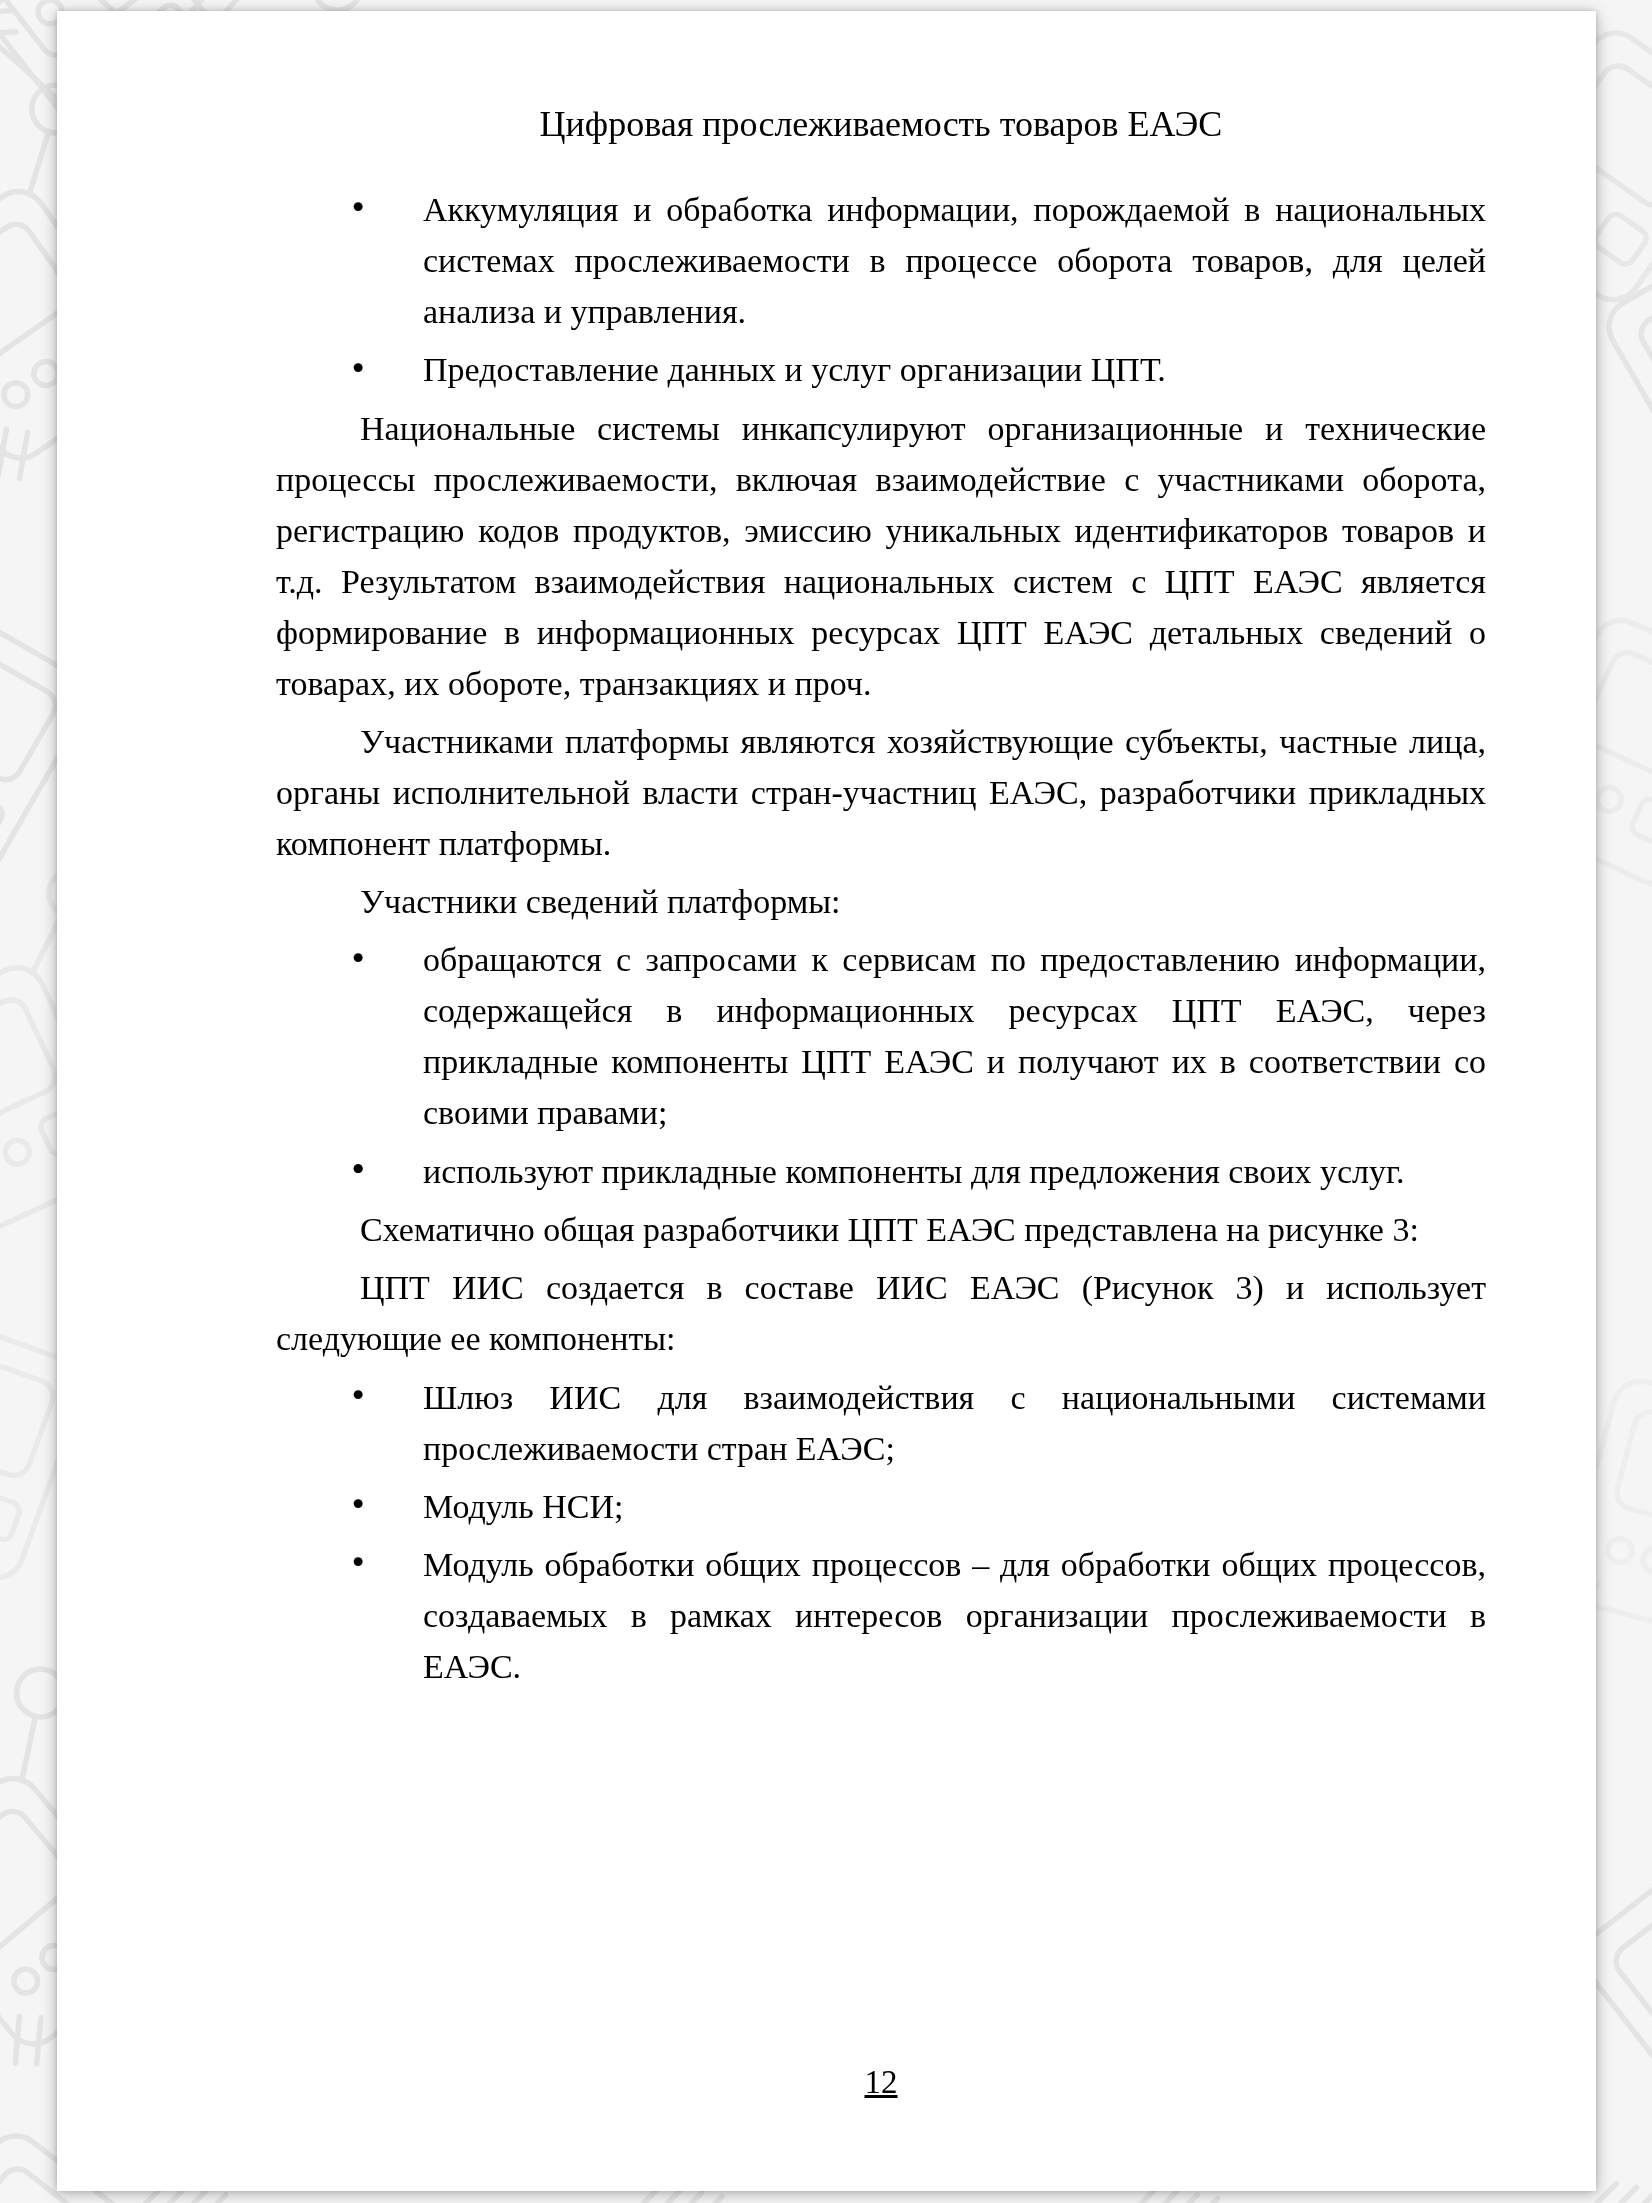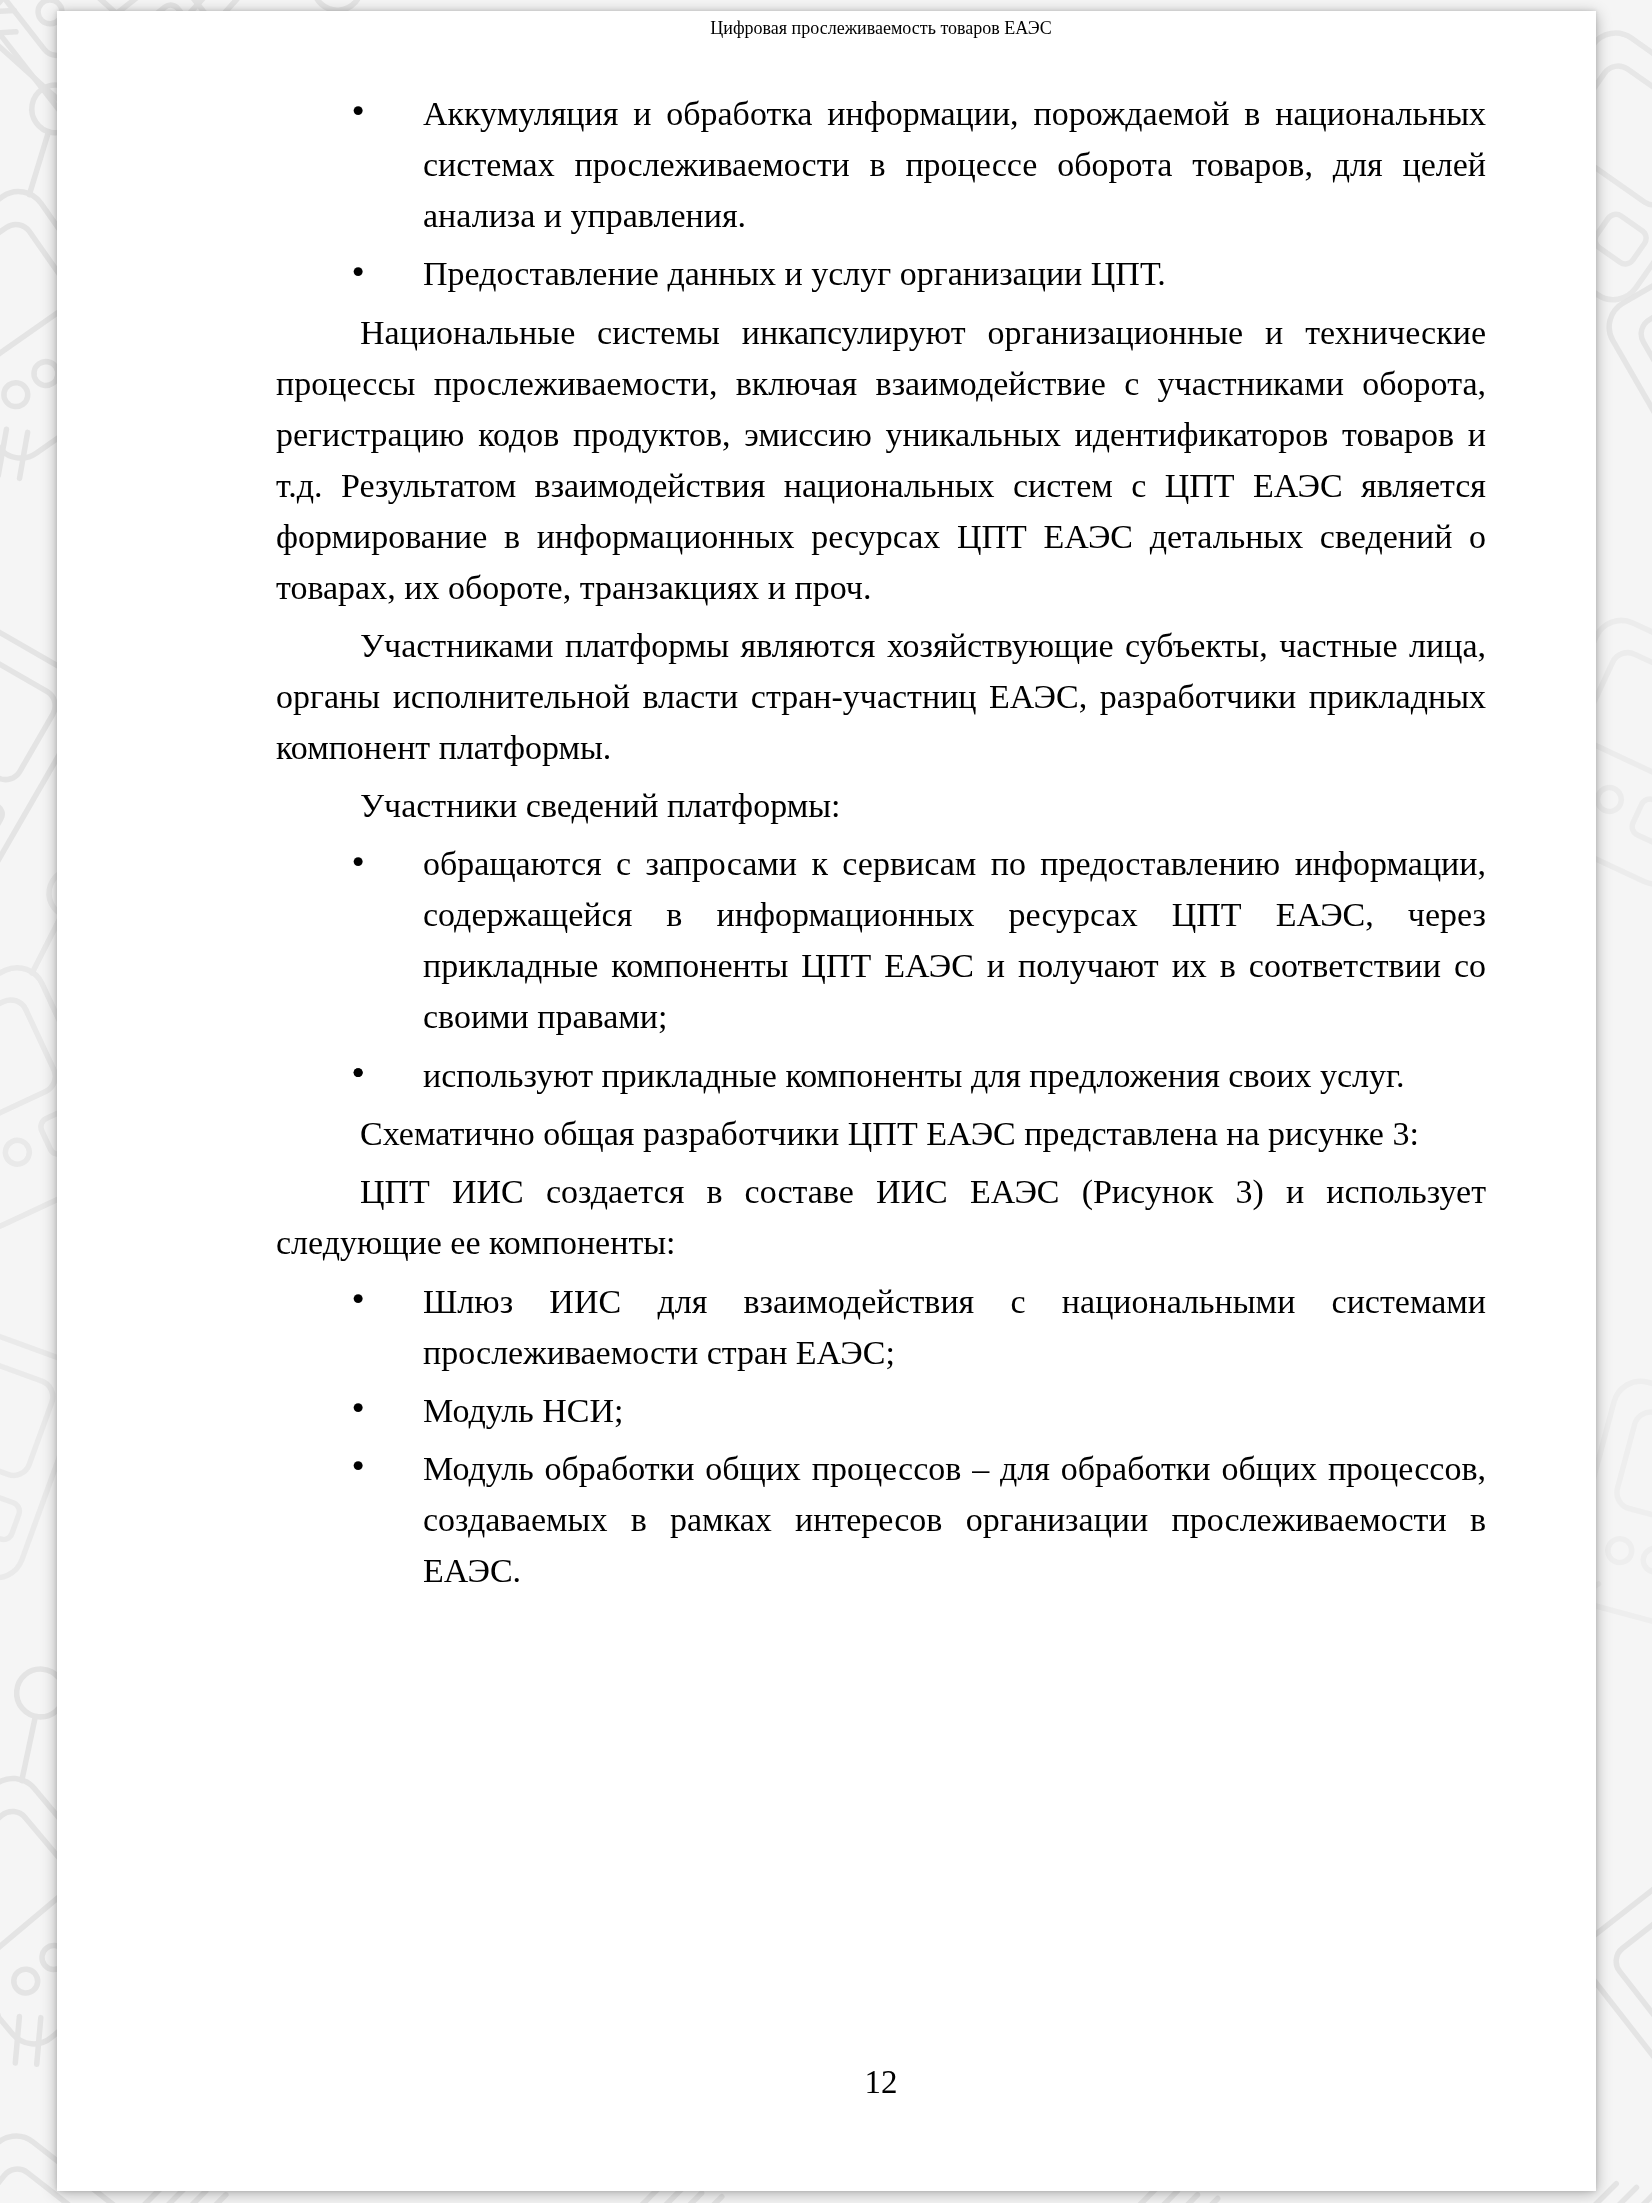--- a/index.html
+++ b/index.html
@@ -27,22 +27,23 @@
     width:1539px;height:2180px;
     background:var(--sheet-bg);
     box-shadow:0 2.8px 14.7px rgba(0,0,0,0.30), 0 0 4.6px rgba(0,0,0,0.14);
     z-index:1;
   }
   .sheet-inner{
     position:absolute;
     left:219px;right:110px;top:0;bottom:0;
   }
   .running-header{
+    padding-top:96px;
     text-align:center;
-    font-size:18px;
+    font-size:36px;
     line-height:35px;
     white-space:nowrap;
   }
   .flow{
     margin-top:42px;
     font-size:34px;
     line-height:51px;
     text-align:justify;
   }
   .para{
@@ -59,20 +60,21 @@
     left:73px;top:-1.8px;
     font-family:"DejaVu Sans",sans-serif;
     font-size:31px;
   }
   .page-number{
     position:absolute;
     left:0;right:0;bottom:83px;
     text-align:center;
     font-size:33px;
     line-height:51px;
+    text-decoration:underline;
   }
 </style>
 </head>
 <body>
 
 <svg class="bg-pattern" width="1653" height="2204" viewBox="0 0 1800 2400" aria-hidden="true">
   <defs>
     <g id="gadget">
       <rect x="-10" y="0" width="190" height="250" rx="30"></rect>
       <rect x="18" y="30" width="134" height="108" rx="18"></rect>

